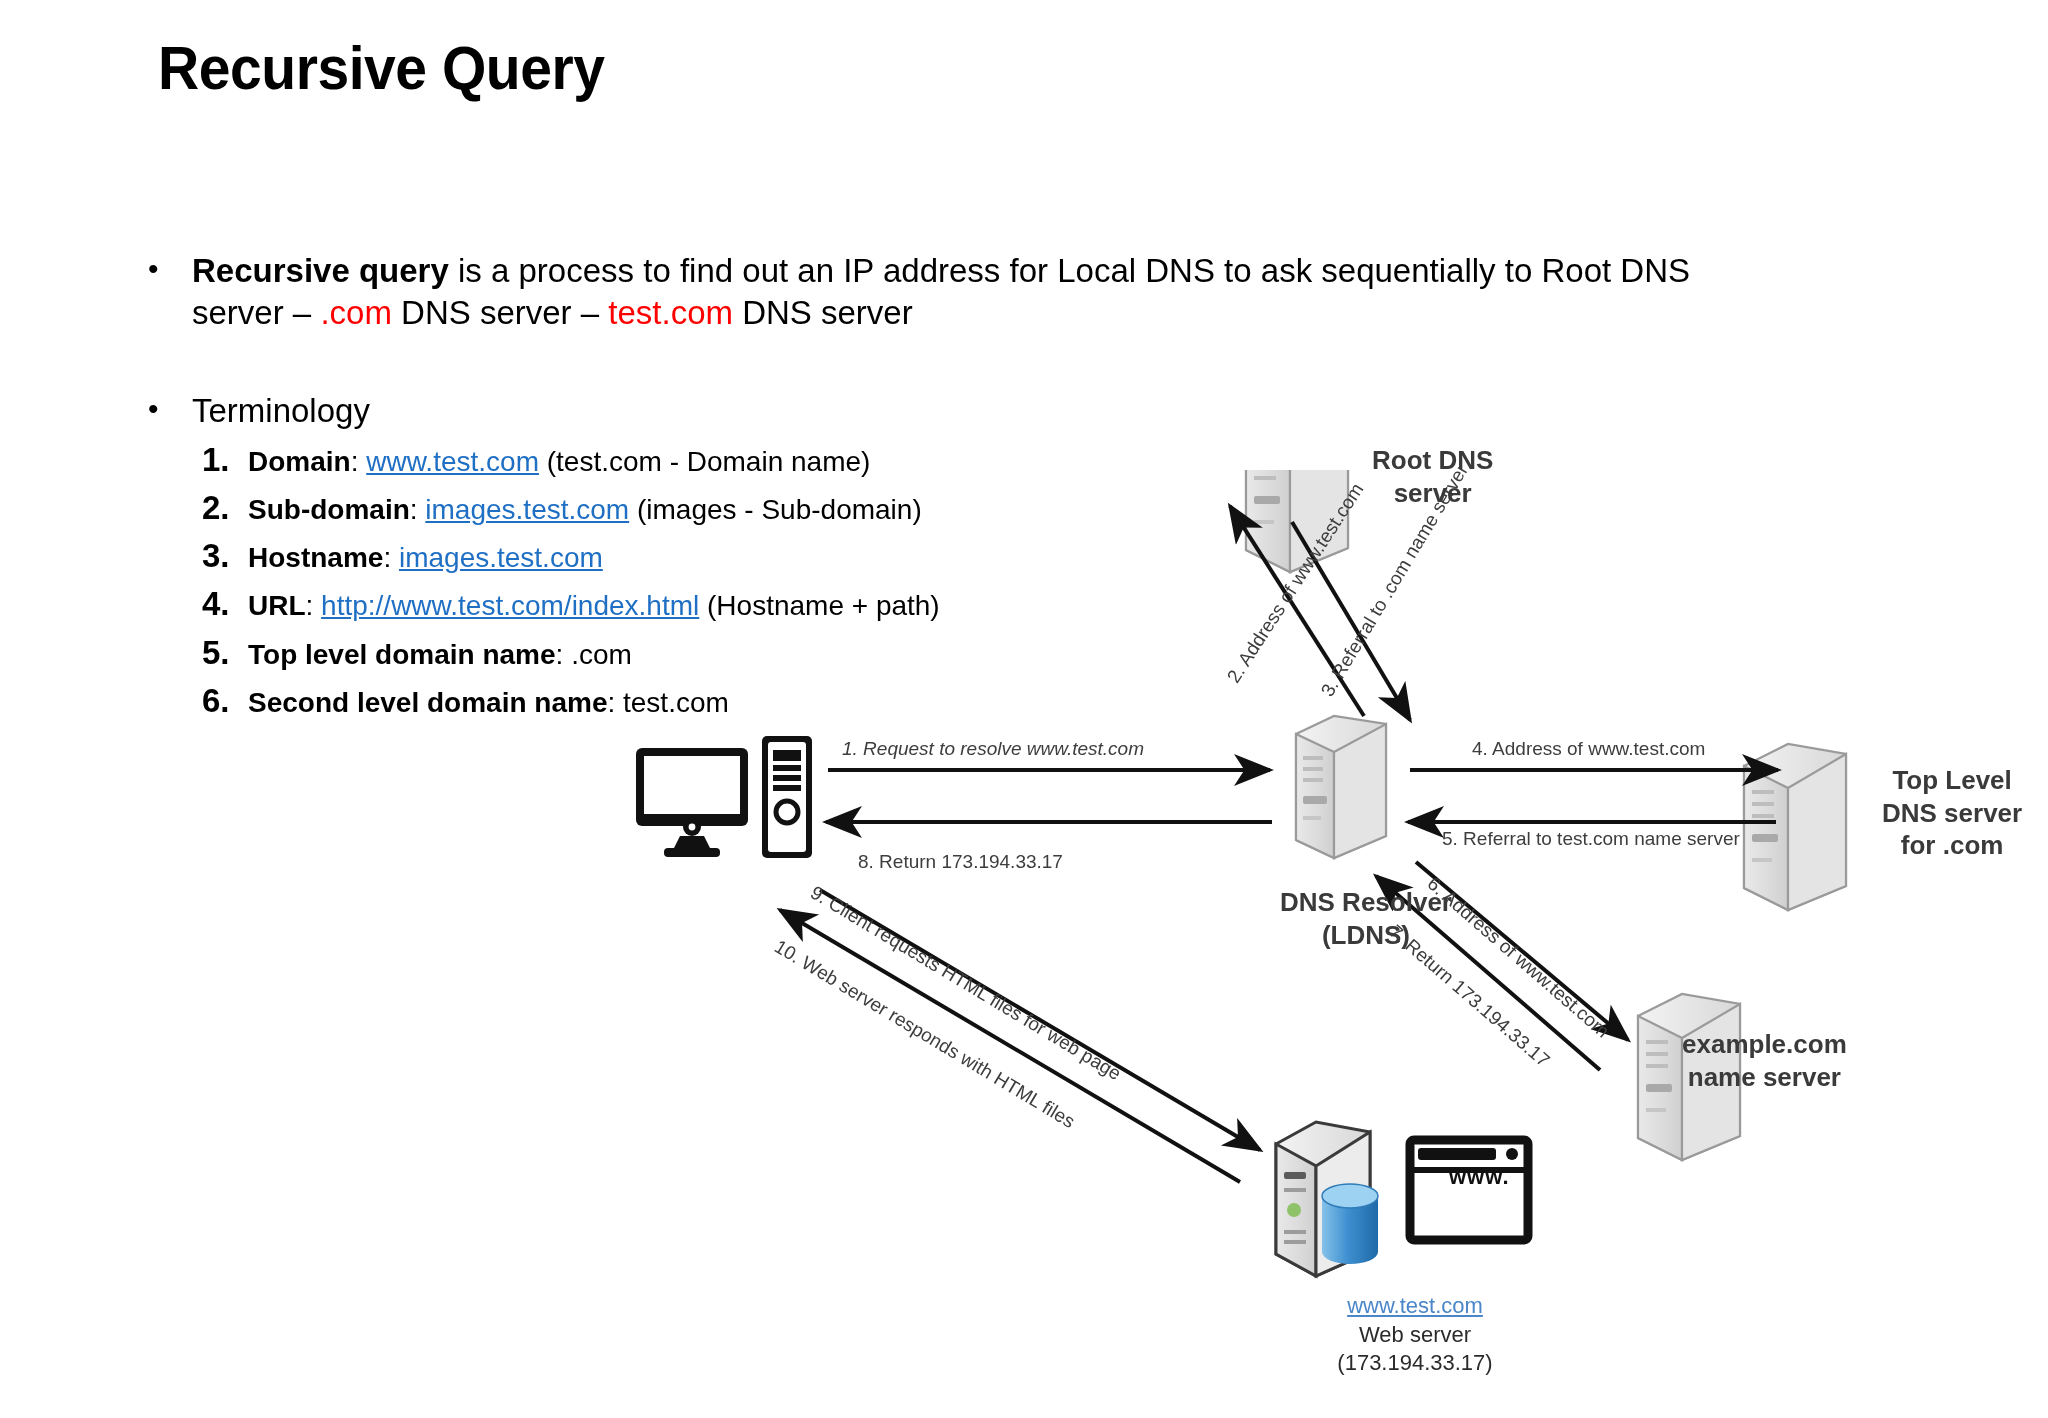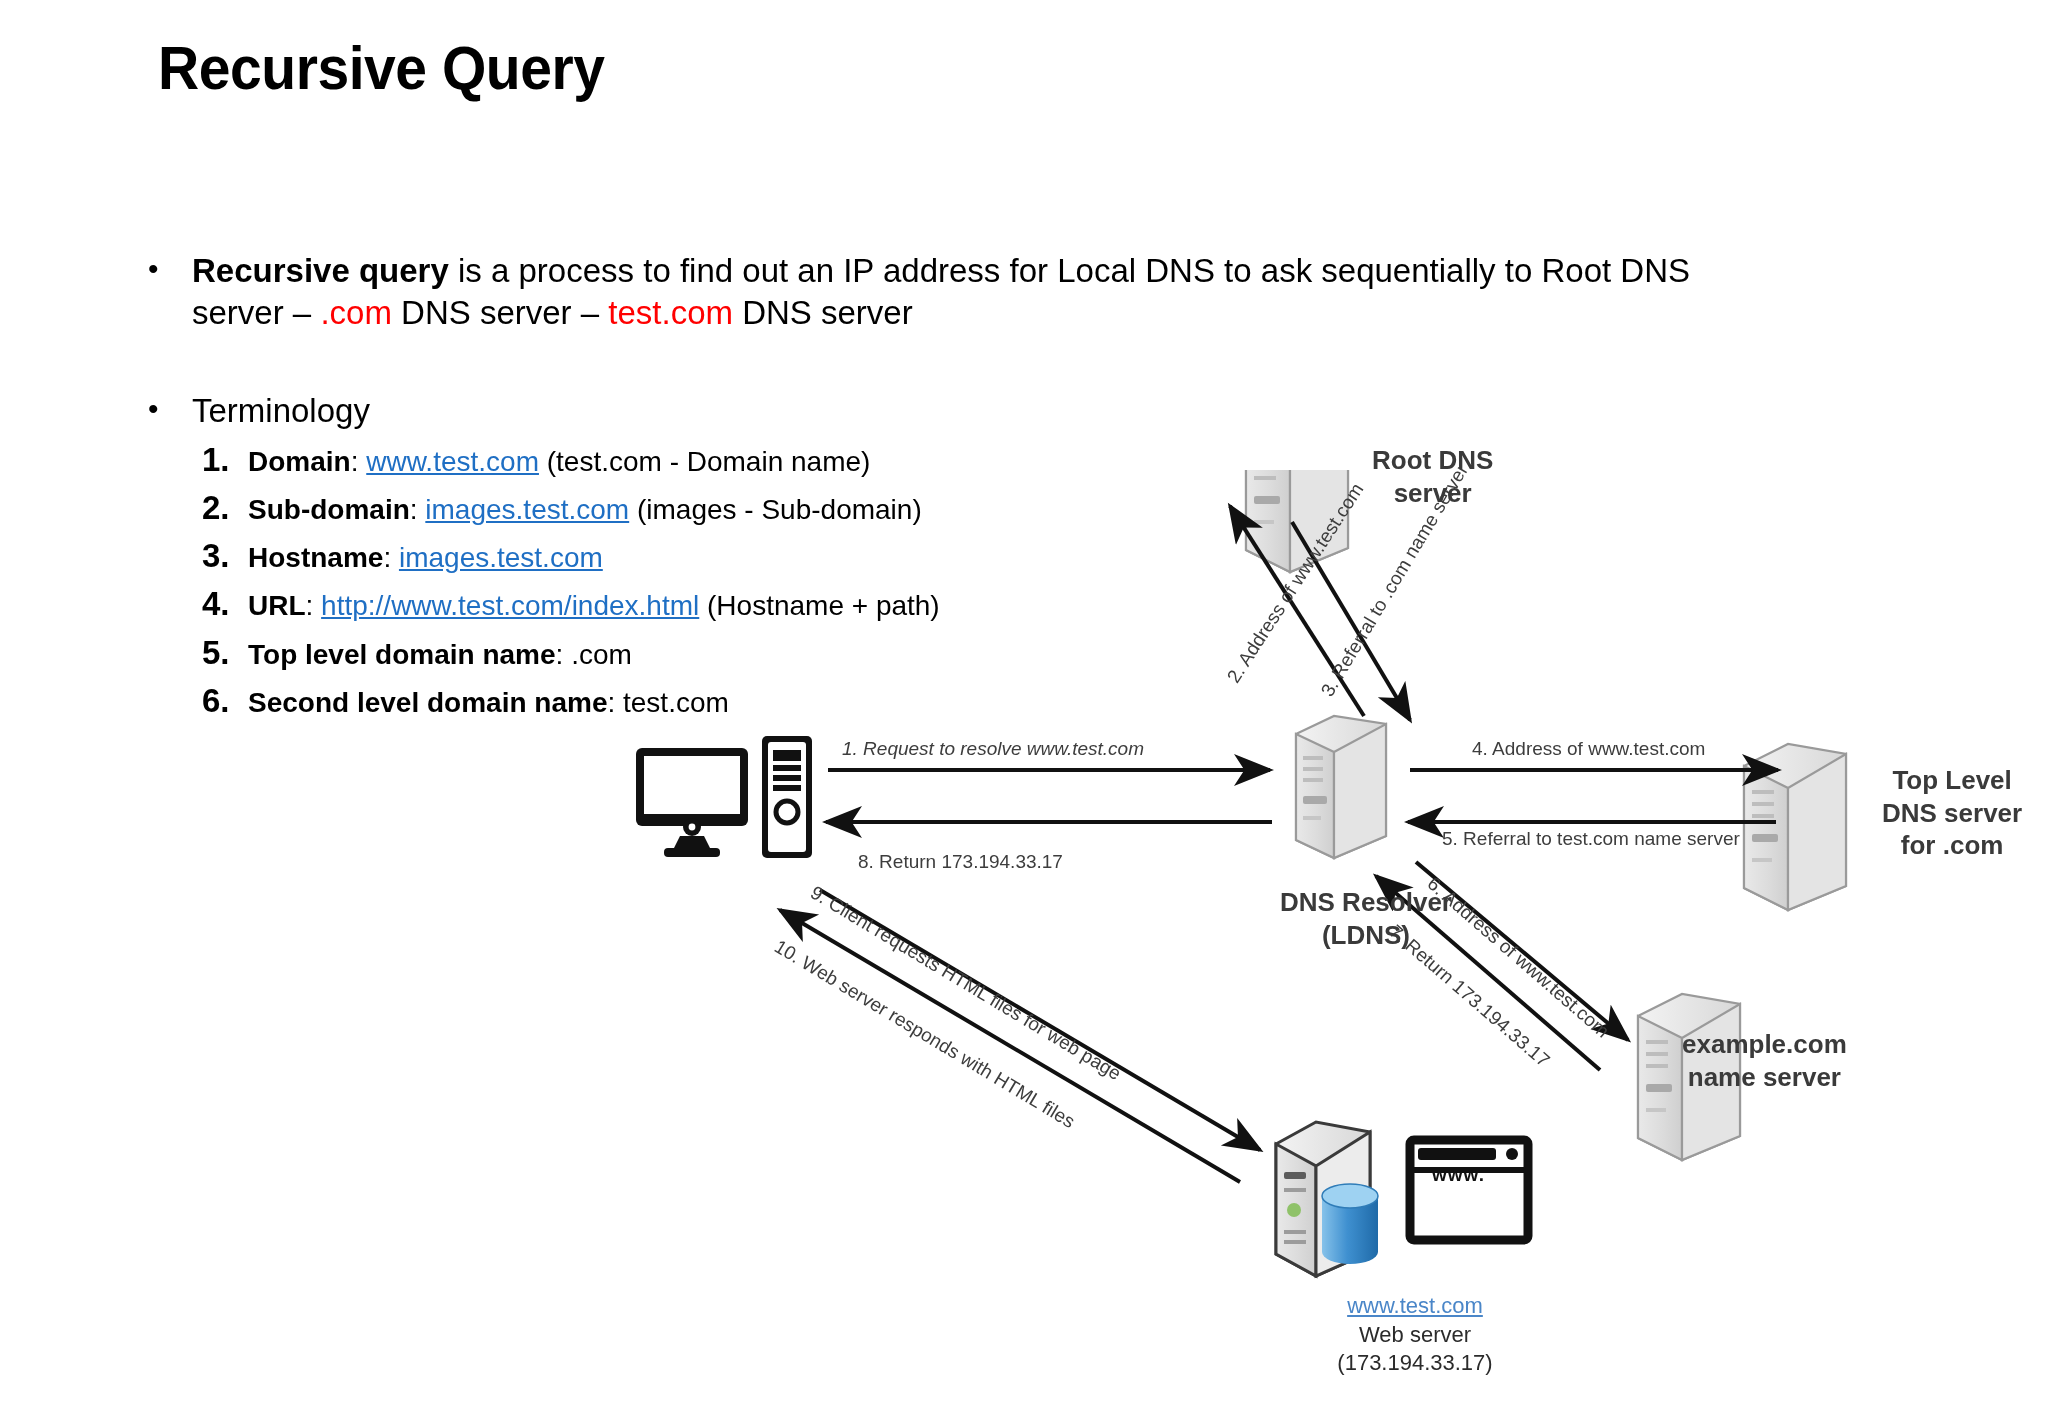--- a/index.html
+++ b/index.html
@@ -343,21 +343,21 @@
   <div class="dgm-label node-label" style="left:1062px; top:558px;">
     <div>example.com</div>
     <div>name server</div>
   </div>
 
   <div class="dgm-label node-label" style="left:660px; top:416px;">
     <div>DNS Resolver</div>
     <div>(LDNS)</div>
   </div>
 
-  <div class="dgm-label" style="left:812px; top:694px; font-size:19px; letter-spacing:1px; color:#111; font-weight:bold;">www.</div>
+  <div class="dgm-label" style="left:829px; top:694px; font-size:22px; letter-spacing:1px; color:#111; font-weight:bold;">www.</div>
 
   <div class="dgm-label web-caption" style="left:660px; top:822px; width:270px; text-align:center;">
     <div><a class="web-link" href="#">www.test.com</a></div>
     <div>Web server</div>
     <div>(173.194.33.17)</div>
   </div>
 
 </div>
 
 </body></html>

